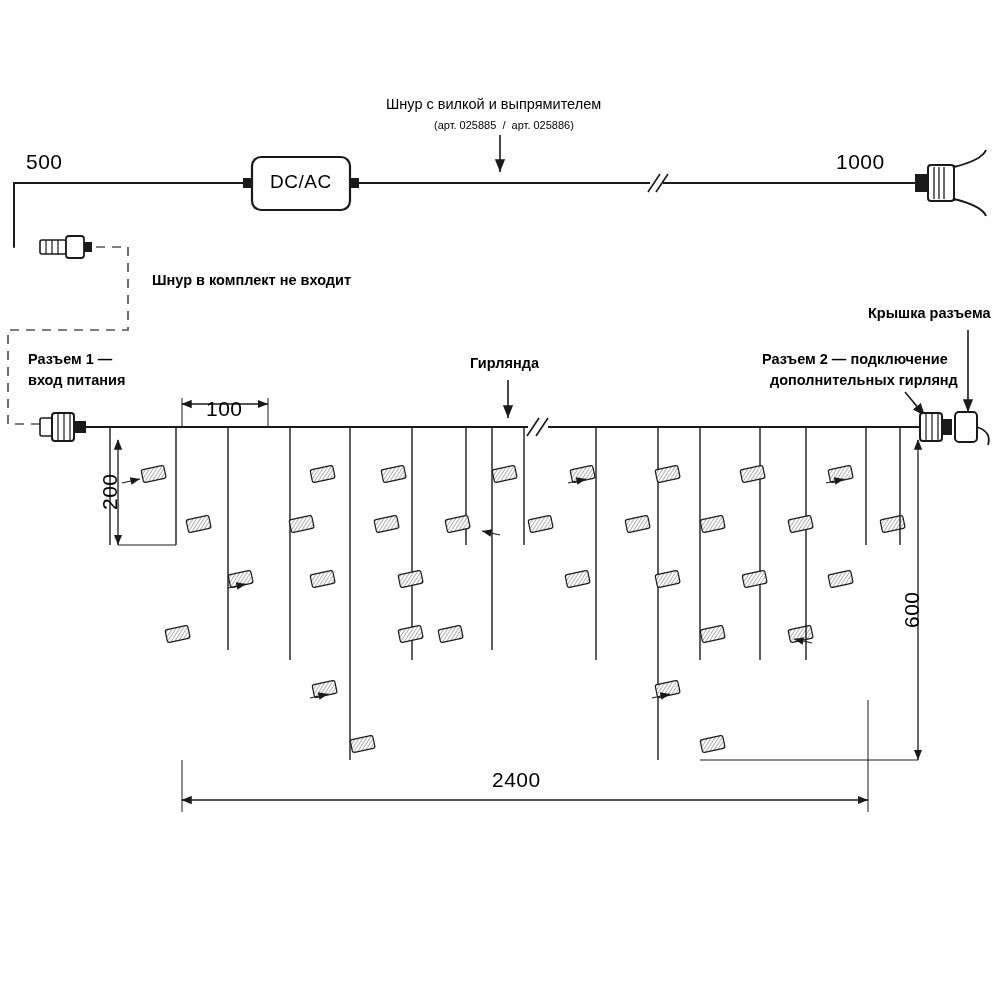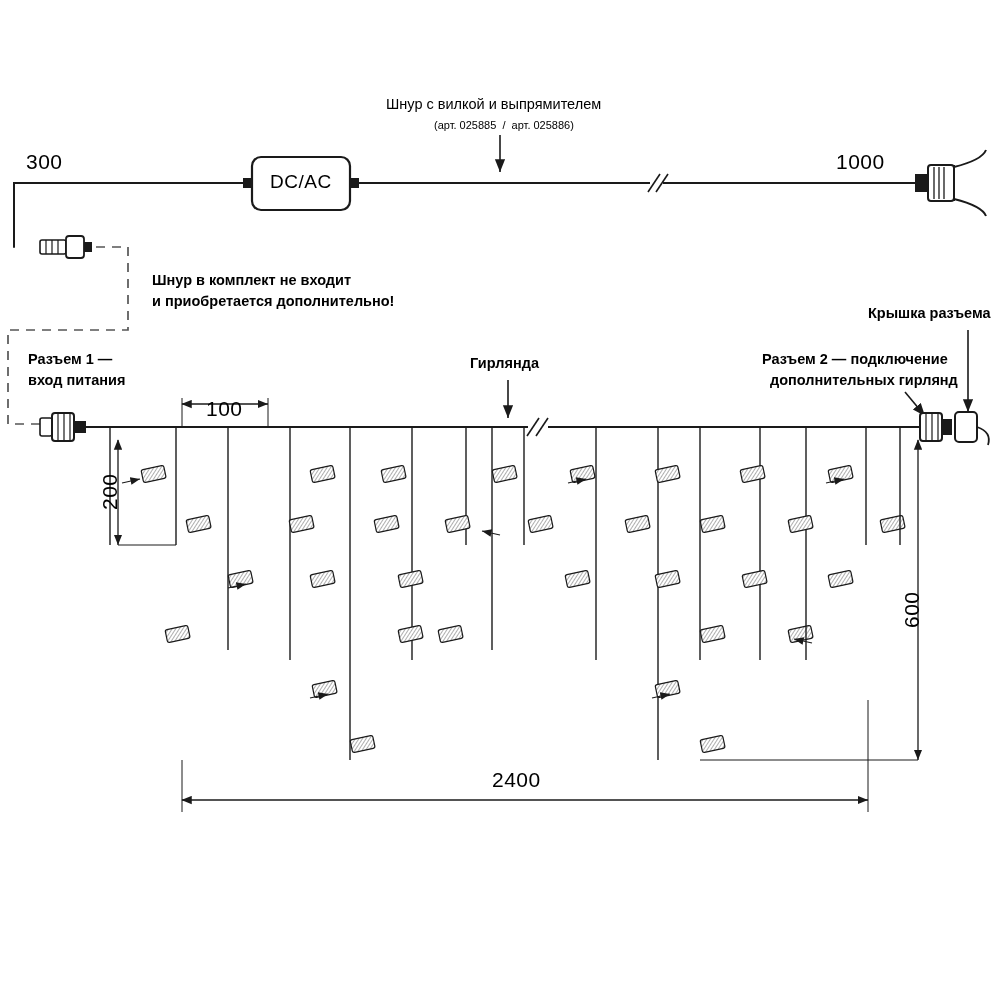--- a/index.html
+++ b/index.html
@@ -290,29 +290,28 @@
       <line x1="700" y1="760" x2="918" y2="760" stroke-width="1"></line>
 
       <line x1="182" y1="760" x2="182" y2="812" stroke-width="1"></line>
       <line x1="868" y1="700" x2="868" y2="812" stroke-width="1"></line>
       <path d="M182,800 L868,800" marker-start="url(#arrowStart)" marker-end="url(#arrowEnd)"></path>
     </g>
   </svg>
 
   <div class="lbl dcac" style="left:270px; top:171px;">DC/AC</div>
 
-  <div class="lbl lbl-dim" style="left:26px; top:150px;">300</div>
+  <div class="lbl lbl-dim" style="left:26px; top:150px;">500</div>
 
   <div class="lbl lbl-dim" style="left:836px; top:150px;">1000</div>
 
   <div class="lbl lbl-title" style="left:386px; top:96px;">Шнур с вилкой и выпрямителем</div>
   <div class="lbl lbl-sub" style="left:434px; top:119px;">(арт. 025885  /  арт. 025886)</div>
 
   <div class="lbl lbl-note" style="left:152px; top:272px;">Шнур в комплект не входит</div>
-  <div class="lbl lbl-note" style="left:152px; top:293px;">и приобретается дополнительно!</div>
 
   <div class="lbl lbl-note" style="left:28px; top:351px;">Разъем 1 —</div>
   <div class="lbl lbl-note" style="left:28px; top:372px;">вход питания</div>
 
   <div class="lbl lbl-note" style="left:470px; top:355px;">Гирлянда</div>
 
   <div class="lbl lbl-note" style="left:762px; top:351px;">Разъем 2 — подключение</div>
   <div class="lbl lbl-note" style="left:770px; top:372px;">дополнительных гирлянд</div>
 
   <div class="lbl lbl-note" style="left:868px; top:305px;">Крышка разъема</div>

